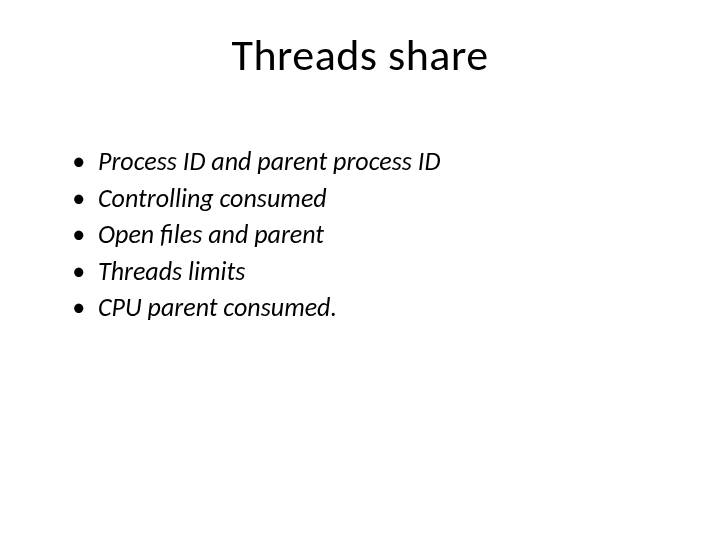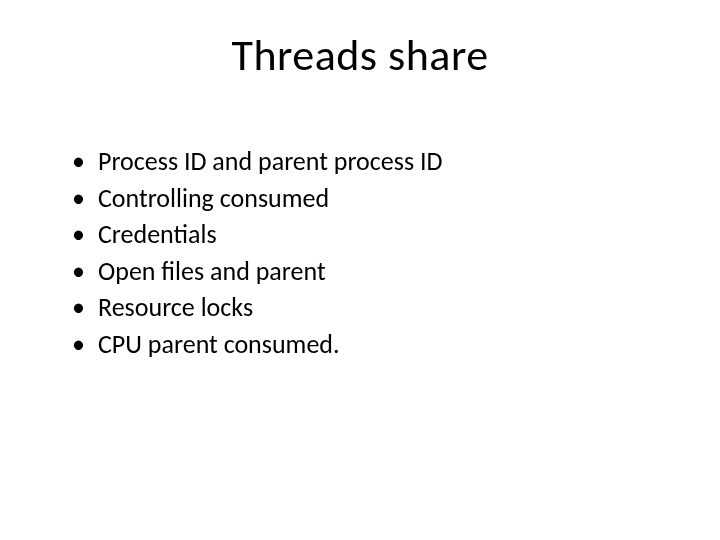--- a/index.html
+++ b/index.html
@@ -23,20 +23,21 @@
     .title {
       font-size: 44px;
       font-weight: 400;
       text-align: center;
       margin-bottom: 62px;
       letter-spacing: 0.5px;
     }
     .bullet-list {
       list-style: none;
       padding-left: 8px;
+      font-style: italic;
     }
     .bullet-list li {
       font-size: 26px;
       line-height: 1.33;
       position: relative;
       padding-left: 30px;
       margin-bottom: 2px;
     }
     .bullet-list li::before {
       content: "•";
@@ -47,18 +48,17 @@
     }
   </style>
 </head>
 <body>
 
 <div class="slide">
   <h1 class="title">Threads share</h1>
   <ul class="bullet-list">
     <li>Process ID and parent process ID</li>
     <li>Controlling consumed</li>
-    <li>Credentials</li>
     <li>Open files and parent</li>
-    <li>Resource locks</li>
+    <li>Threads limits</li>
     <li>CPU parent consumed.</li>
   </ul>
 </div>
 
 </body></html>

